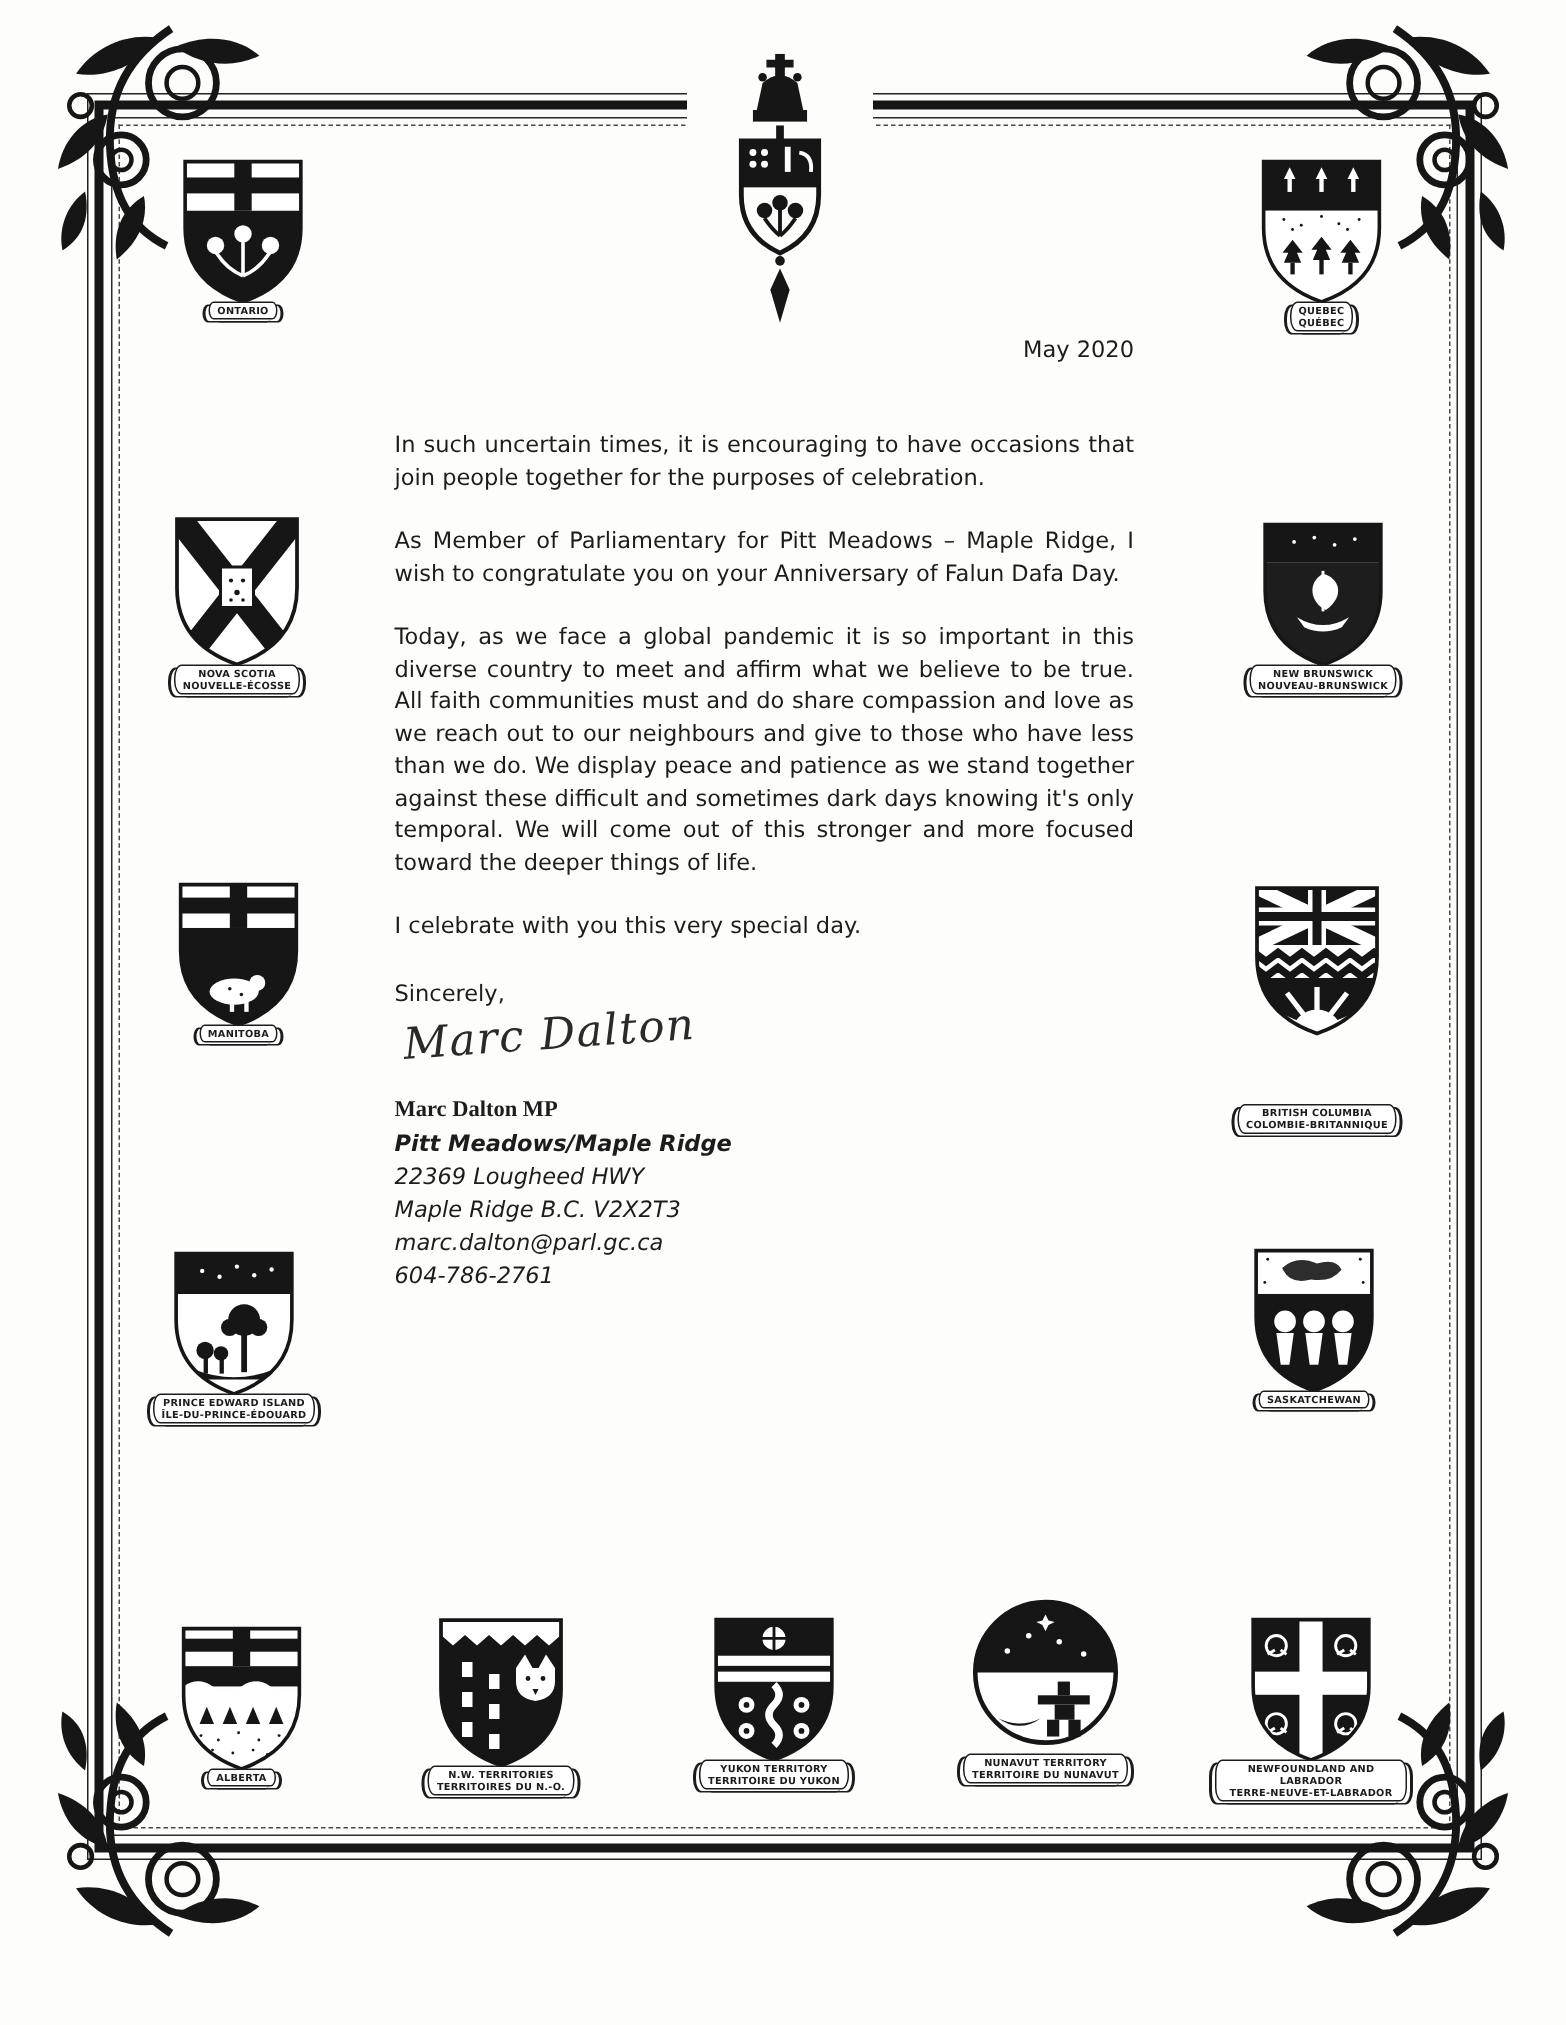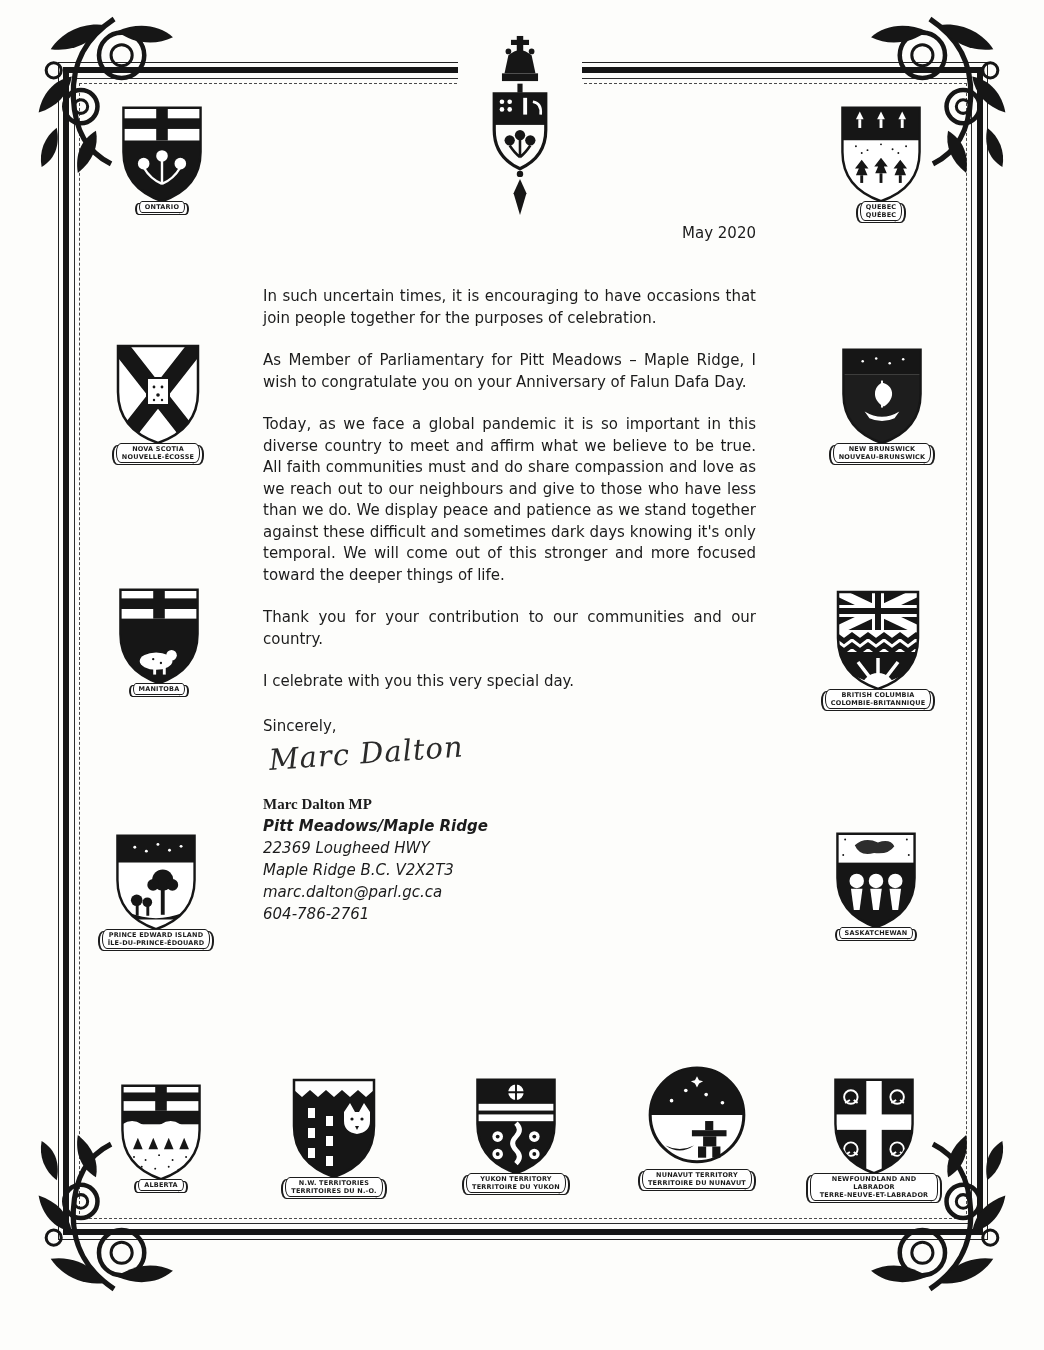--- a/index.html
+++ b/index.html
@@ -287,21 +287,21 @@
         <circle cx="52" cy="84" r="1.2" fill="#161616"></circle>
     </g>
     <path d="M10,8 H90 V54 C90,82 73,97 50,105 C27,97 10,82 10,54 Z" fill="none" stroke="#161616" stroke-width="2.5"></path>
   </svg>
   <div class="ribbon">
     <div>MANITOBA</div>
     <div></div>
   </div>
 </div>
 
-<div class="crest" style="left:814px;top:584px;">
+<div class="crest" style="left:814px;top:584px;gap:47px;">
   <svg width="104" height="112" viewBox="0 0 100 112">
     <defs>
         <clipPath id="cpBC">
           <path d="M10,8 H90 V54 C90,82 73,97 50,105 C27,97 10,82 10,54 Z"></path>
         </clipPath>
       </defs>
     <g clip-path="url(#cpBC)">
       <rect x="10" y="8" width="80" height="38" fill="#161616"></rect>
       <path d="M10,8 L90,46 M90,8 L10,46" stroke="#fff" stroke-width="9"></path>
       <rect x="44" y="8" width="12" height="38" fill="#fff"></rect>
@@ -544,21 +544,20 @@
     <div>NEWFOUNDLAND AND LABRADOR</div>
     <div>TERRE-NEUVE-ET-LABRADOR</div>
   </div>
 </div>
 
 <div class="letter">
   <div class="date">May 2020</div>
   <p class="para">In such uncertain times, it is encouraging to have occasions that join people together for the purposes of celebration.</p>
   <p class="para">As Member of Parliamentary for Pitt Meadows – Maple Ridge, I wish to congratulate you on your Anniversary of Falun Dafa Day.</p>
   <p class="para">Today, as we face a global pandemic it is so important in this diverse country to meet and affirm what we believe to be true. All faith communities must and do share compassion and love as we reach out to our neighbours and give to those who have less than we do. We display peace and patience as we stand together against these difficult and sometimes dark days knowing it's only temporal. We will come out of this stronger and more focused toward the deeper things of life.</p>
-  <p class="para">Thank you for your contribution to our communities and our country.</p>
   <p class="para">I celebrate with you this very special day.</p>
   <div class="closing">Sincerely,</div>
   <div class="sig-script">Marc Dalton</div>
   <div class="sig-block">
     <div class="sig-name">Marc Dalton MP</div>
     <div class="sig-riding">Pitt Meadows/Maple Ridge</div>
     <div class="sig-addr">22369 Lougheed HWY</div>
     <div class="sig-addr">Maple Ridge B.C. V2X2T3</div>
     <div class="sig-email">marc.dalton@parl.gc.ca</div>
     <div class="sig-phone">604-786-2761</div>

